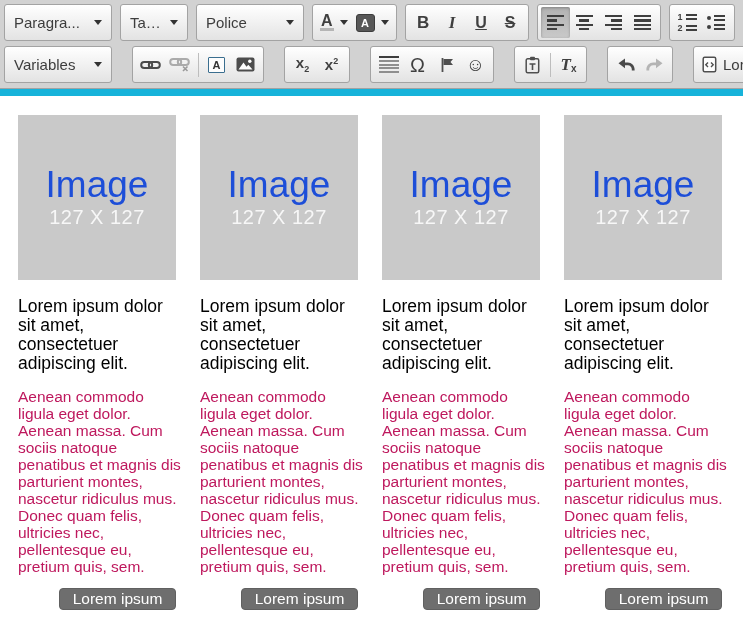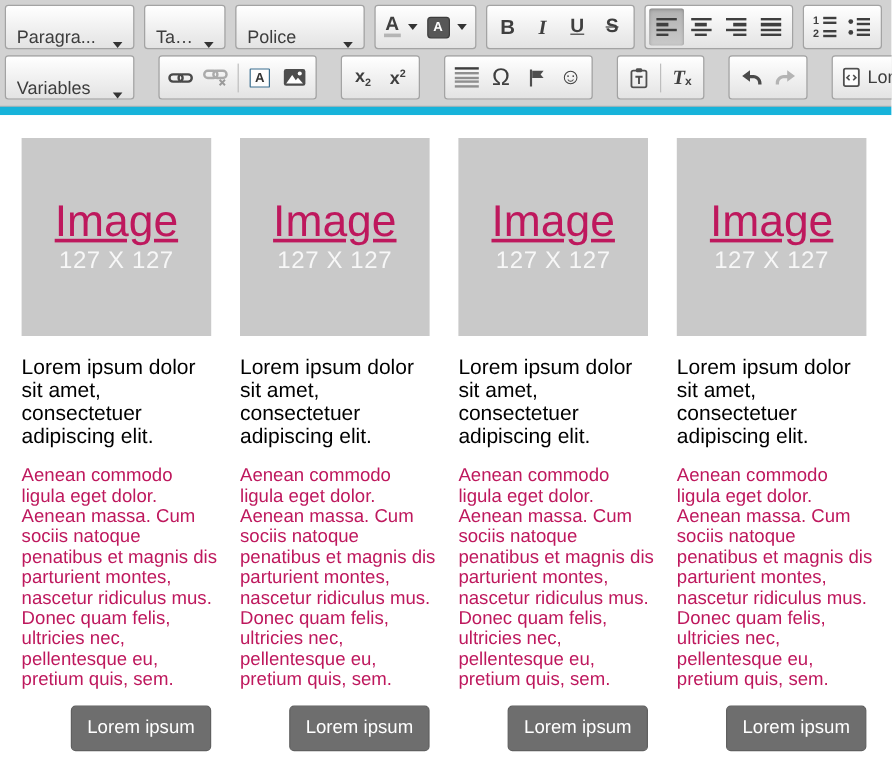--- a/index.html
+++ b/index.html
@@ -10,21 +10,21 @@
   }
   
   .toolbar{background:#d2d2d2;padding:4px 4px 5px 4px;}
   .tb-row{display:flex;align-items:center;gap:8px;height:37px;}
   .tb-row+.tb-row{margin-top:5px;}
   .tb-row2{gap:20px;}
   .dd{
     box-sizing:border-box;height:37px;width:108px;flex:none;
     background:linear-gradient(#ffffff,#e3e3e3);
     border:1px solid #a3a3a3;border-radius:3px;
-    display:flex;align-items:flex-end;justify-content:space-between;
+    display:flex;align-items:center;justify-content:space-between;
     padding:0 9px;font-size:15px;color:#3d3d3d;cursor:default;
   }
   .dd-small{width:68px;}
   .dd .lbl{white-space:nowrap;overflow:hidden;text-overflow:ellipsis;}
   .caret{width:0;height:0;border-left:4px solid transparent;border-right:4px solid transparent;border-top:5px solid #333;flex:none;margin-left:6px;}
   .grp{
     box-sizing:border-box;height:37px;flex:none;
     background:linear-gradient(#ffffff,#e3e3e3);
     border:1px solid #a3a3a3;border-radius:3px;
     display:flex;align-items:center;padding:0 3px;
@@ -65,25 +65,25 @@
   .tx .x{font-size:10px;font-weight:700;margin-bottom:-1px;}
   .phbox{border:1px solid #3a6e8f;background:#fdfdfd;color:#333;font-size:11px;font-weight:700;padding:0 4px;height:14px;line-height:14px;border-radius:1px;}
   .srcbtn{display:flex;align-items:center;gap:6px;padding:0 8px;}
   .srclbl{font-size:15px;color:#3d3d3d;}
   .tb-underline{height:1px;background:#a2a2a2;}
   .accent-bar{height:7px;}
   
   .content{padding:19px 0 0 18px;display:flex;gap:18px;background:#fff;}
   .col{width:164px;flex:none;}
   .imgph{width:158px;height:165px;display:flex;flex-direction:column;align-items:center;justify-content:center;}
-  .imgph .t1{font-size:37px;line-height:1.05;color:#be185d;text-decoration:underline;}
+  .imgph .t1{font-size:37px;line-height:1.05;color:#1d4ed8;}
   .imgph .t2{font-size:20px;font-weight:400;color:#f7f7f7;margin-top:1px;letter-spacing:.5px;}
   .col h3{margin:17px 0 0 0;font-size:17.5px;line-height:19px;font-weight:400;color:#000;}
   .col p{margin:15px 0 0 0;font-size:15.5px;line-height:17px;color:#be185d;}
-  .btn-dark{margin:13px 0 0 41px;width:117px;height:38px;box-sizing:border-box;border:1px solid #606060;border-radius:4px;color:#fff;font-size:15.5px;display:flex;align-items:center;justify-content:center;cursor:default;}
+  .btn-dark{margin:13px 0 0 41px;width:117px;height:22px;box-sizing:border-box;border:1px solid #606060;border-radius:4px;color:#fff;font-size:15.5px;display:flex;align-items:center;justify-content:center;cursor:default;}
 </style>
 </head>
 <body>
 
 <div class="toolbar" style="background: rgb(210, 210, 210);">
 
   <div class="tb-row">
     <div class="dd">
       <span class="lbl">Paragra...</span>
       <span class="caret"></span>

